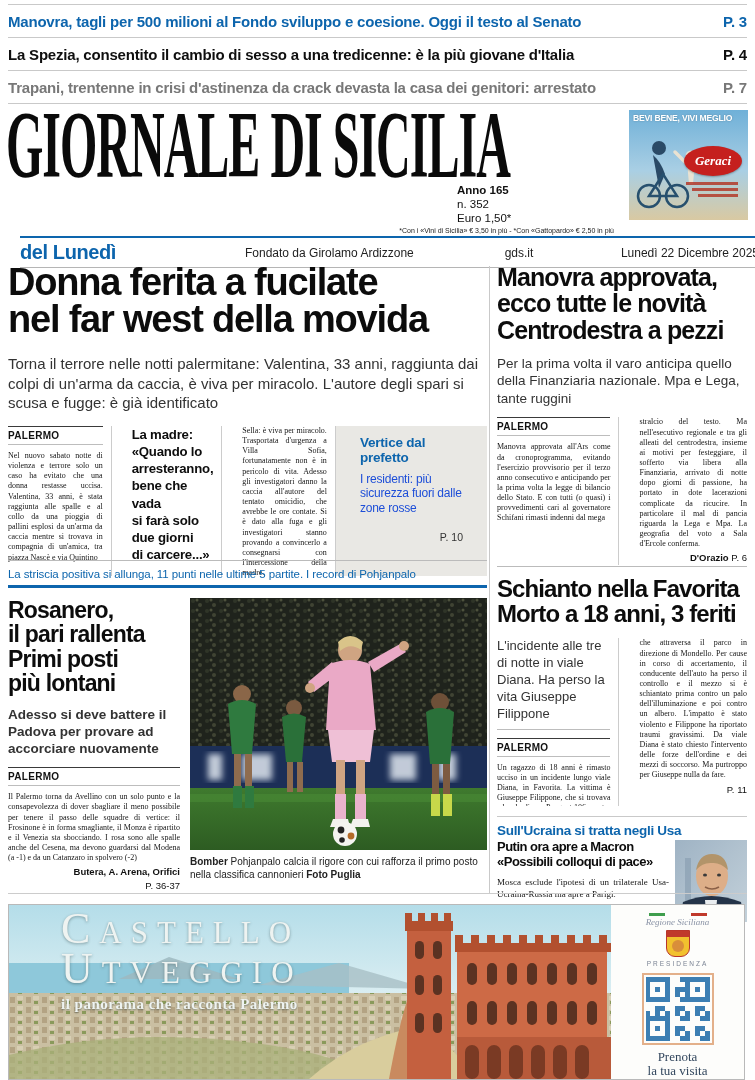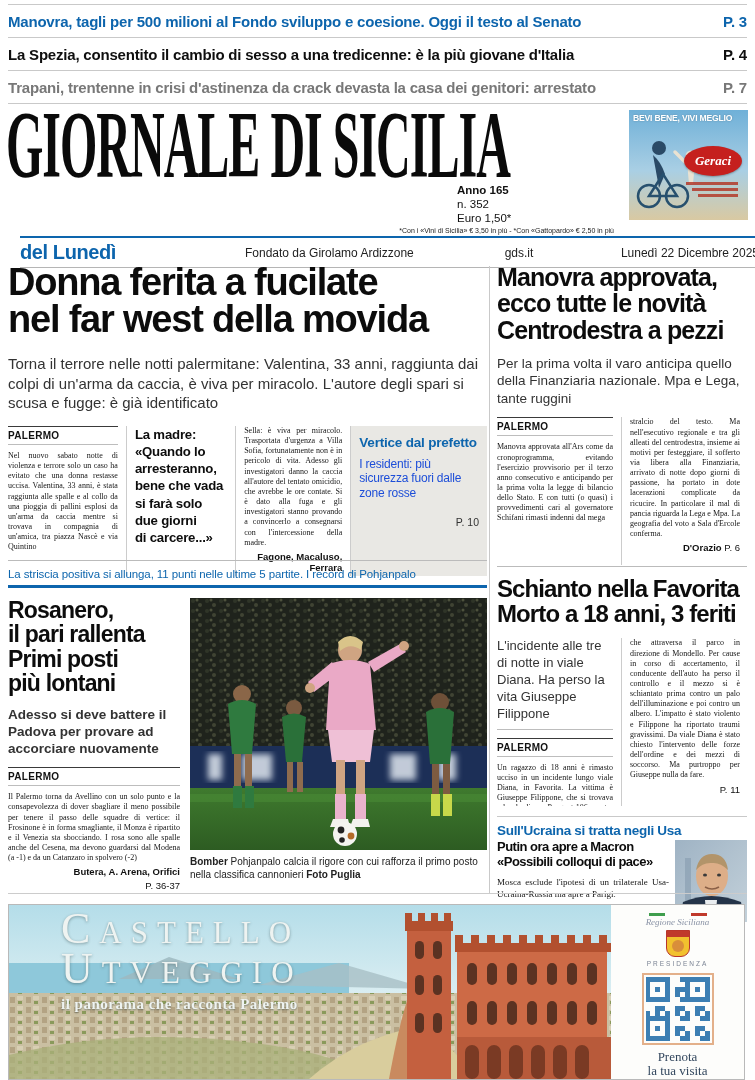--- a/index.html
+++ b/index.html
@@ -40,26 +40,26 @@
   .sig{font-family:"Liberation Sans",sans-serif;font-size:9.5px;text-align:right;margin-top:3px;color:#111;}
   .sig b{font-weight:700;}
   .standfirst{color:#333;}
   .preline{white-space:pre-line;}
 
   
   #lead{position:absolute;top:264px;left:8px;width:479px;}
   #lead h1{margin:0;font-size:38px;line-height:0.98;letter-spacing:-1.2px;font-weight:700;color:#0c0c0c;}
   #lead .sf{margin-top:16px;font-size:15px;line-height:1.3;width:474px;}
   #lead .cols{margin-top:13px;display:flex;height:150px;overflow:hidden;}
-  .vr{border-left:1px solid #ccc;margin-left:8px;padding-left:8px;}
+  .vr{border-left:1px solid #ccc;margin-left:8px;padding-left:20px;}
   #lead .c1{width:112px;}
   #lead .cq{width:94px;}
   #lead .c2{width:100px;}
   #lead .quote{font-weight:700;font-size:13.2px;line-height:1.3;letter-spacing:-0.2px;color:#0d0d0d;}
-  #lead .box{width:122px;background:#e9e8e4;padding:9px 8px;box-sizing:content-box;}
+  #lead .box{width:122px;background:#e9e8e4;padding:9px 24px;box-sizing:content-box;}
   .box-kicker{color:#0d65ad;font-weight:700;font-size:13.5px;letter-spacing:-0.2px;margin-bottom:7px;}
   .box-title{font-size:12px;line-height:1.2;color:#1d4ed8;letter-spacing:-0.2px;}
   .box-page{text-align:right;font-size:10.5px;margin-top:16px;color:#333;}
 
   #vrule-main{position:absolute;top:266px;left:489px;width:1px;height:627px;background:#c9c9c9;}
 
   
   #manovra{position:absolute;top:264px;left:497px;width:250px;}
   #manovra h2{margin:0;font-size:25px;line-height:1.05;letter-spacing:-0.9px;font-weight:700;color:#0c0c0c;}
   #manovra .sf{margin-top:12px;font-size:13.5px;line-height:1.3;}

